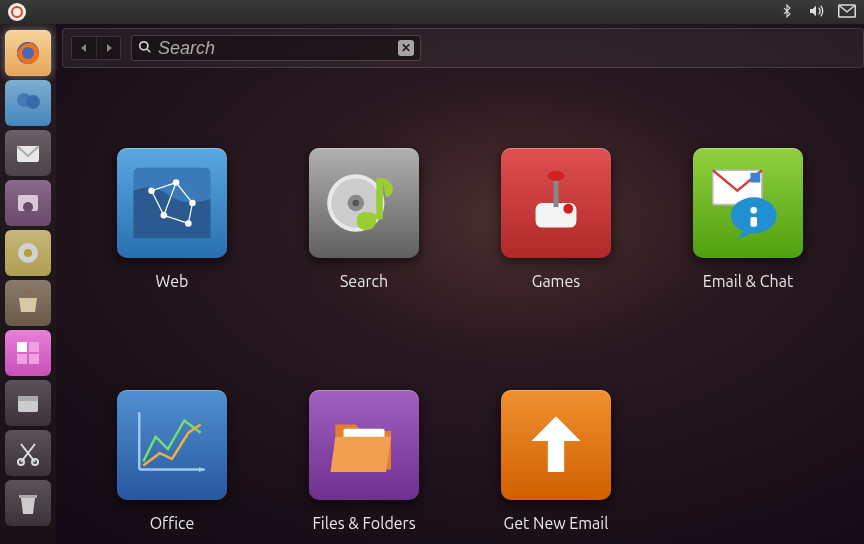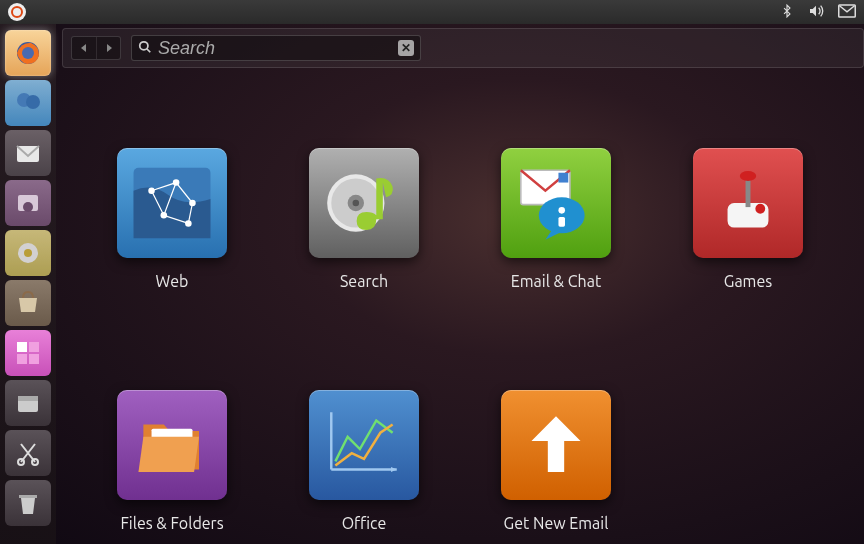--- a/index.html
+++ b/index.html
@@ -300,50 +300,50 @@
   </div>
       <div class="dash-item">
     <div class="tile tile-music">
       <svg viewBox="0 0 110 110">
             <use href="#ic-music"></use>
           </svg>
     </div>
     <div class="dash-label">Search</div>
   </div>
       <div class="dash-item">
+    <div class="tile tile-games">
+      <svg viewBox="0 0 110 110">
+            <use href="#ic-games"></use>
+          </svg>
+    </div>
+    <div class="dash-label">Games</div>
+  </div>
+      <div class="dash-item">
     <div class="tile tile-email">
       <svg viewBox="0 0 110 110">
             <use href="#ic-email"></use>
           </svg>
     </div>
     <div class="dash-label">Email &amp; Chat</div>
   </div>
       <div class="dash-item">
-    <div class="tile tile-games">
-      <svg viewBox="0 0 110 110">
-            <use href="#ic-games"></use>
-          </svg>
-    </div>
-    <div class="dash-label">Games</div>
+    <div class="tile tile-office">
+      <svg viewBox="0 0 110 110">
+            <use href="#ic-office"></use>
+          </svg>
+    </div>
+    <div class="dash-label">Office</div>
   </div>
       <div class="dash-item">
     <div class="tile tile-files">
       <svg viewBox="0 0 110 110">
             <use href="#ic-files"></use>
           </svg>
     </div>
     <div class="dash-label">Files &amp; Folders</div>
-  </div>
-      <div class="dash-item">
-    <div class="tile tile-office">
-      <svg viewBox="0 0 110 110">
-            <use href="#ic-office"></use>
-          </svg>
-    </div>
-    <div class="dash-label">Office</div>
   </div>
       <div class="dash-item">
     <div class="tile tile-apps">
       <svg viewBox="0 0 110 110">
             <use href="#ic-apps"></use>
           </svg>
     </div>
     <div class="dash-label">Get New Email</div>
   </div>
     </div>

